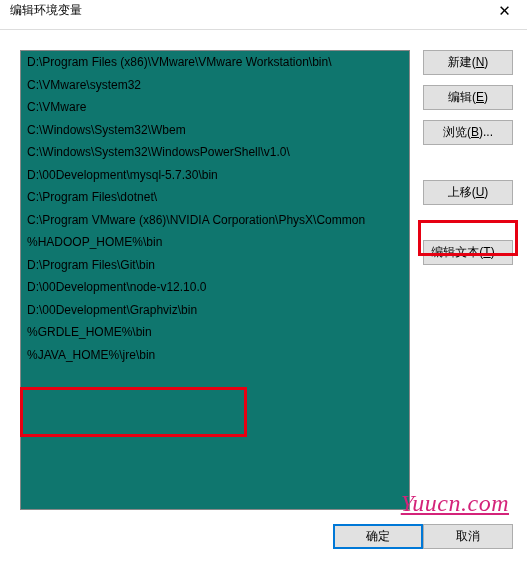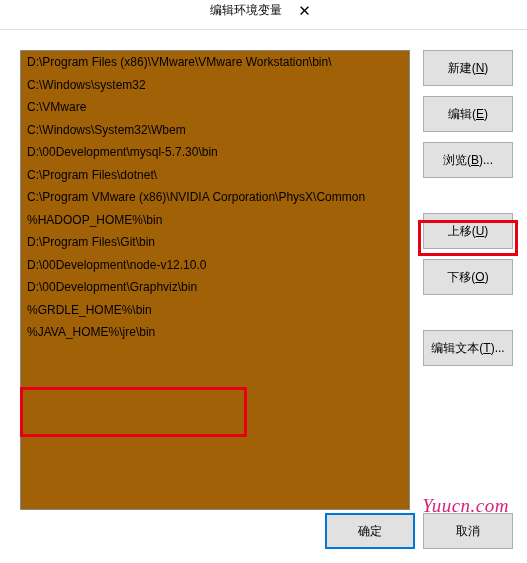--- a/index.html
+++ b/index.html
@@ -8,21 +8,21 @@
   font-size: 12px;
   background: #fff;
   width: 527px;
   height: 563px;
   overflow: hidden;
 }
 .titlebar {
   height: 30px;
   display: flex;
   align-items: center;
-  justify-content: center;
+  justify-content: space-between;
   padding: 0 0 8px 10px;
   border-bottom: 1px solid #ddd;
   background: #fff;
 }
 .titlebar .title { font-size: 12px; color: #000; }
 .titlebar .close {
   width: 45px; height: 30px;
   display: flex; align-items: center; justify-content: center;
   font-size: 15px; color: #000;
   cursor: pointer;
@@ -31,21 +31,21 @@
   position: absolute;
   top: 30px; left: 0; right: 0; bottom: 0;
   padding: 18px 14px 14px 20px;
 }
 .listbox {
   position: absolute;
   left: 20px; top: 20px;
   width: 390px;
   height: 460px;
   border: 1px solid #888;
-  background: #a16207;
+  background: #0f766e;
   overflow: hidden;
 }
 .listbox .item {
   height: 22.5px;
   line-height: 22.5px;
   padding: 0 6px;
   white-space: nowrap;
   overflow: hidden;
   text-overflow: ellipsis;
   font-size: 12px;
@@ -56,21 +56,21 @@
   color: #fff;
 }
 .sidebar {
   position: absolute;
   right: 14px;
   top: 20px;
   width: 90px;
 }
 .btn {
   width: 90px;
-  height: 36px;
+  height: 25px;
   background: #e1e1e1;
   border: 1px solid #adadad;
   font-size: 12px;
   color: #000;
   cursor: pointer;
   margin-bottom: 10px;
   display: flex;
   align-items: center;
   justify-content: center;
 }
@@ -92,54 +92,55 @@
   width: 227px;
   height: 50px;
   border: 3px solid #e60012;
   pointer-events: none;
 }
 .footer {
   position: absolute;
   right: 14px;
   bottom: 14px;
   display: flex;
-  gap: 8px;
   margin-top: 31px;
 }
 .footer .btn { margin-bottom: 0; }
 .footer .btn.default { border: 2px solid #0078d7; }
 .watermark {
   position: absolute;
   right: 18px;
   bottom: 46px;
-  font-size: 19px;
+  font-size: 24px;
   font-family: "Times New Roman", serif;
   font-style: italic;
   color: #d4237a;
   letter-spacing: 0.5px;
   pointer-events: none;
+  text-decoration: underline;
 }
 </style>
 </head>
 <body>
 
 <div class="titlebar">
   <span class="title">编辑环境变量</span>
   <div class="close">
     <span>✕</span>
   </div>
 </div>
 
 <div class="content">
 
   <div class="listbox">
     <div class="item">D:\Program Files (x86)\VMware\VMware Workstation\bin\</div>
-    <div class="item">C:\Windows\system32</div>
+    <div class="item">C:\VMware\system32</div>
     <div class="item">C:\VMware</div>
     <div class="item">C:\Windows\System32\Wbem</div>
+    <div class="item">C:\Windows\System32\WindowsPowerShell\v1.0\</div>
     <div class="item">D:\00Development\mysql-5.7.30\bin</div>
     <div class="item">C:\Program Files\dotnet\</div>
     <div class="item">C:\Program VMware (x86)\NVIDIA Corporation\PhysX\Common</div>
     <div class="item">%HADOOP_HOME%\bin</div>
     <div class="item">D:\Program Files\Git\bin</div>
     <div class="item">D:\00Development\node-v12.10.0</div>
     <div class="item">D:\00Development\Graphviz\bin</div>
     <div class="item">%GRDLE_HOME%\bin</div>
     <div class="item">%JAVA_HOME%\jre\bin</div>
   </div>
@@ -151,23 +152,20 @@
     <button class="btn">
         <span><span>编辑(</span><u>E</u><span>)</span></span>
       </button>
     <button class="btn">
         <span><span>浏览(</span><u>B</u><span>)...</span></span>
       </button>
     <div class="gap"></div>
     <button class="btn">
         <span><span>上移(</span><u>U</u><span>)</span></span>
       </button>
-    <button class="btn">
-        <span><span>下移(</span><u>O</u><span>)</span></span>
-      </button>
     <div class="gap"></div>
     <button class="btn">
         <span><span>编辑文本(</span><u>T</u><span>)...</span></span>
       </button>
   </div>
 
   <div class="highlight-delete"></div>
   <div class="highlight-rows"></div>
 
   <div class="watermark">Yuucn.com</div>

